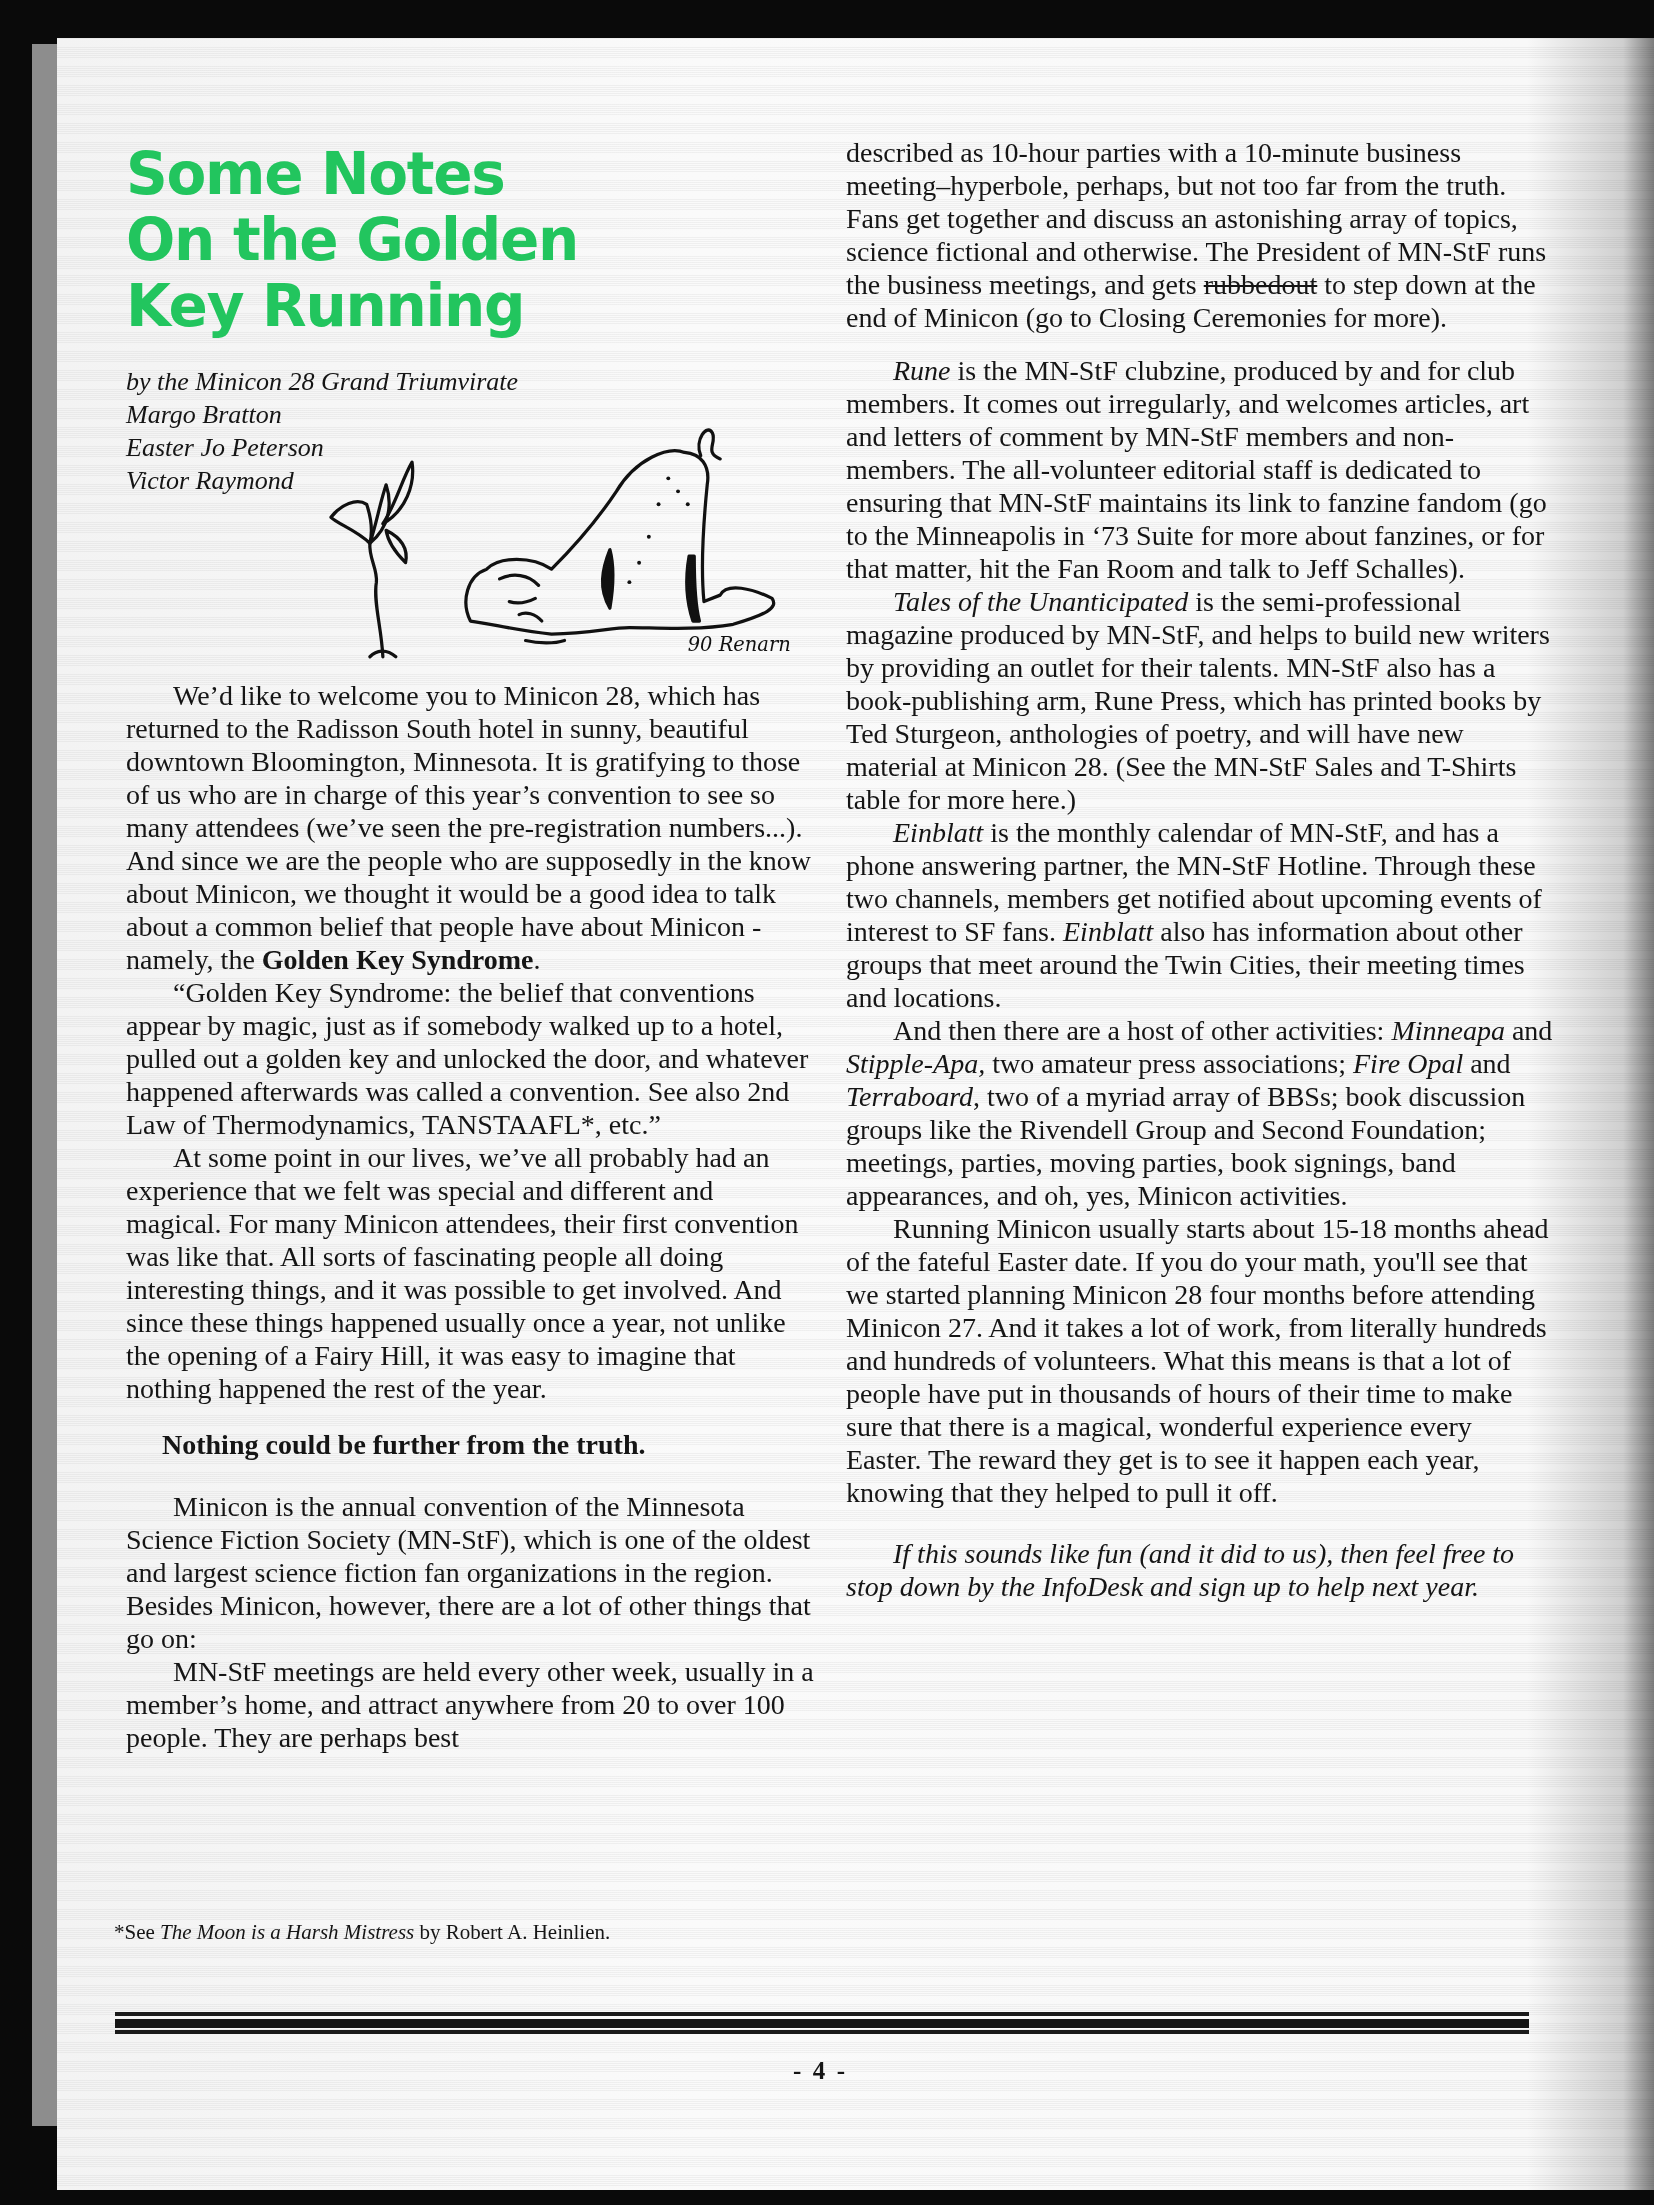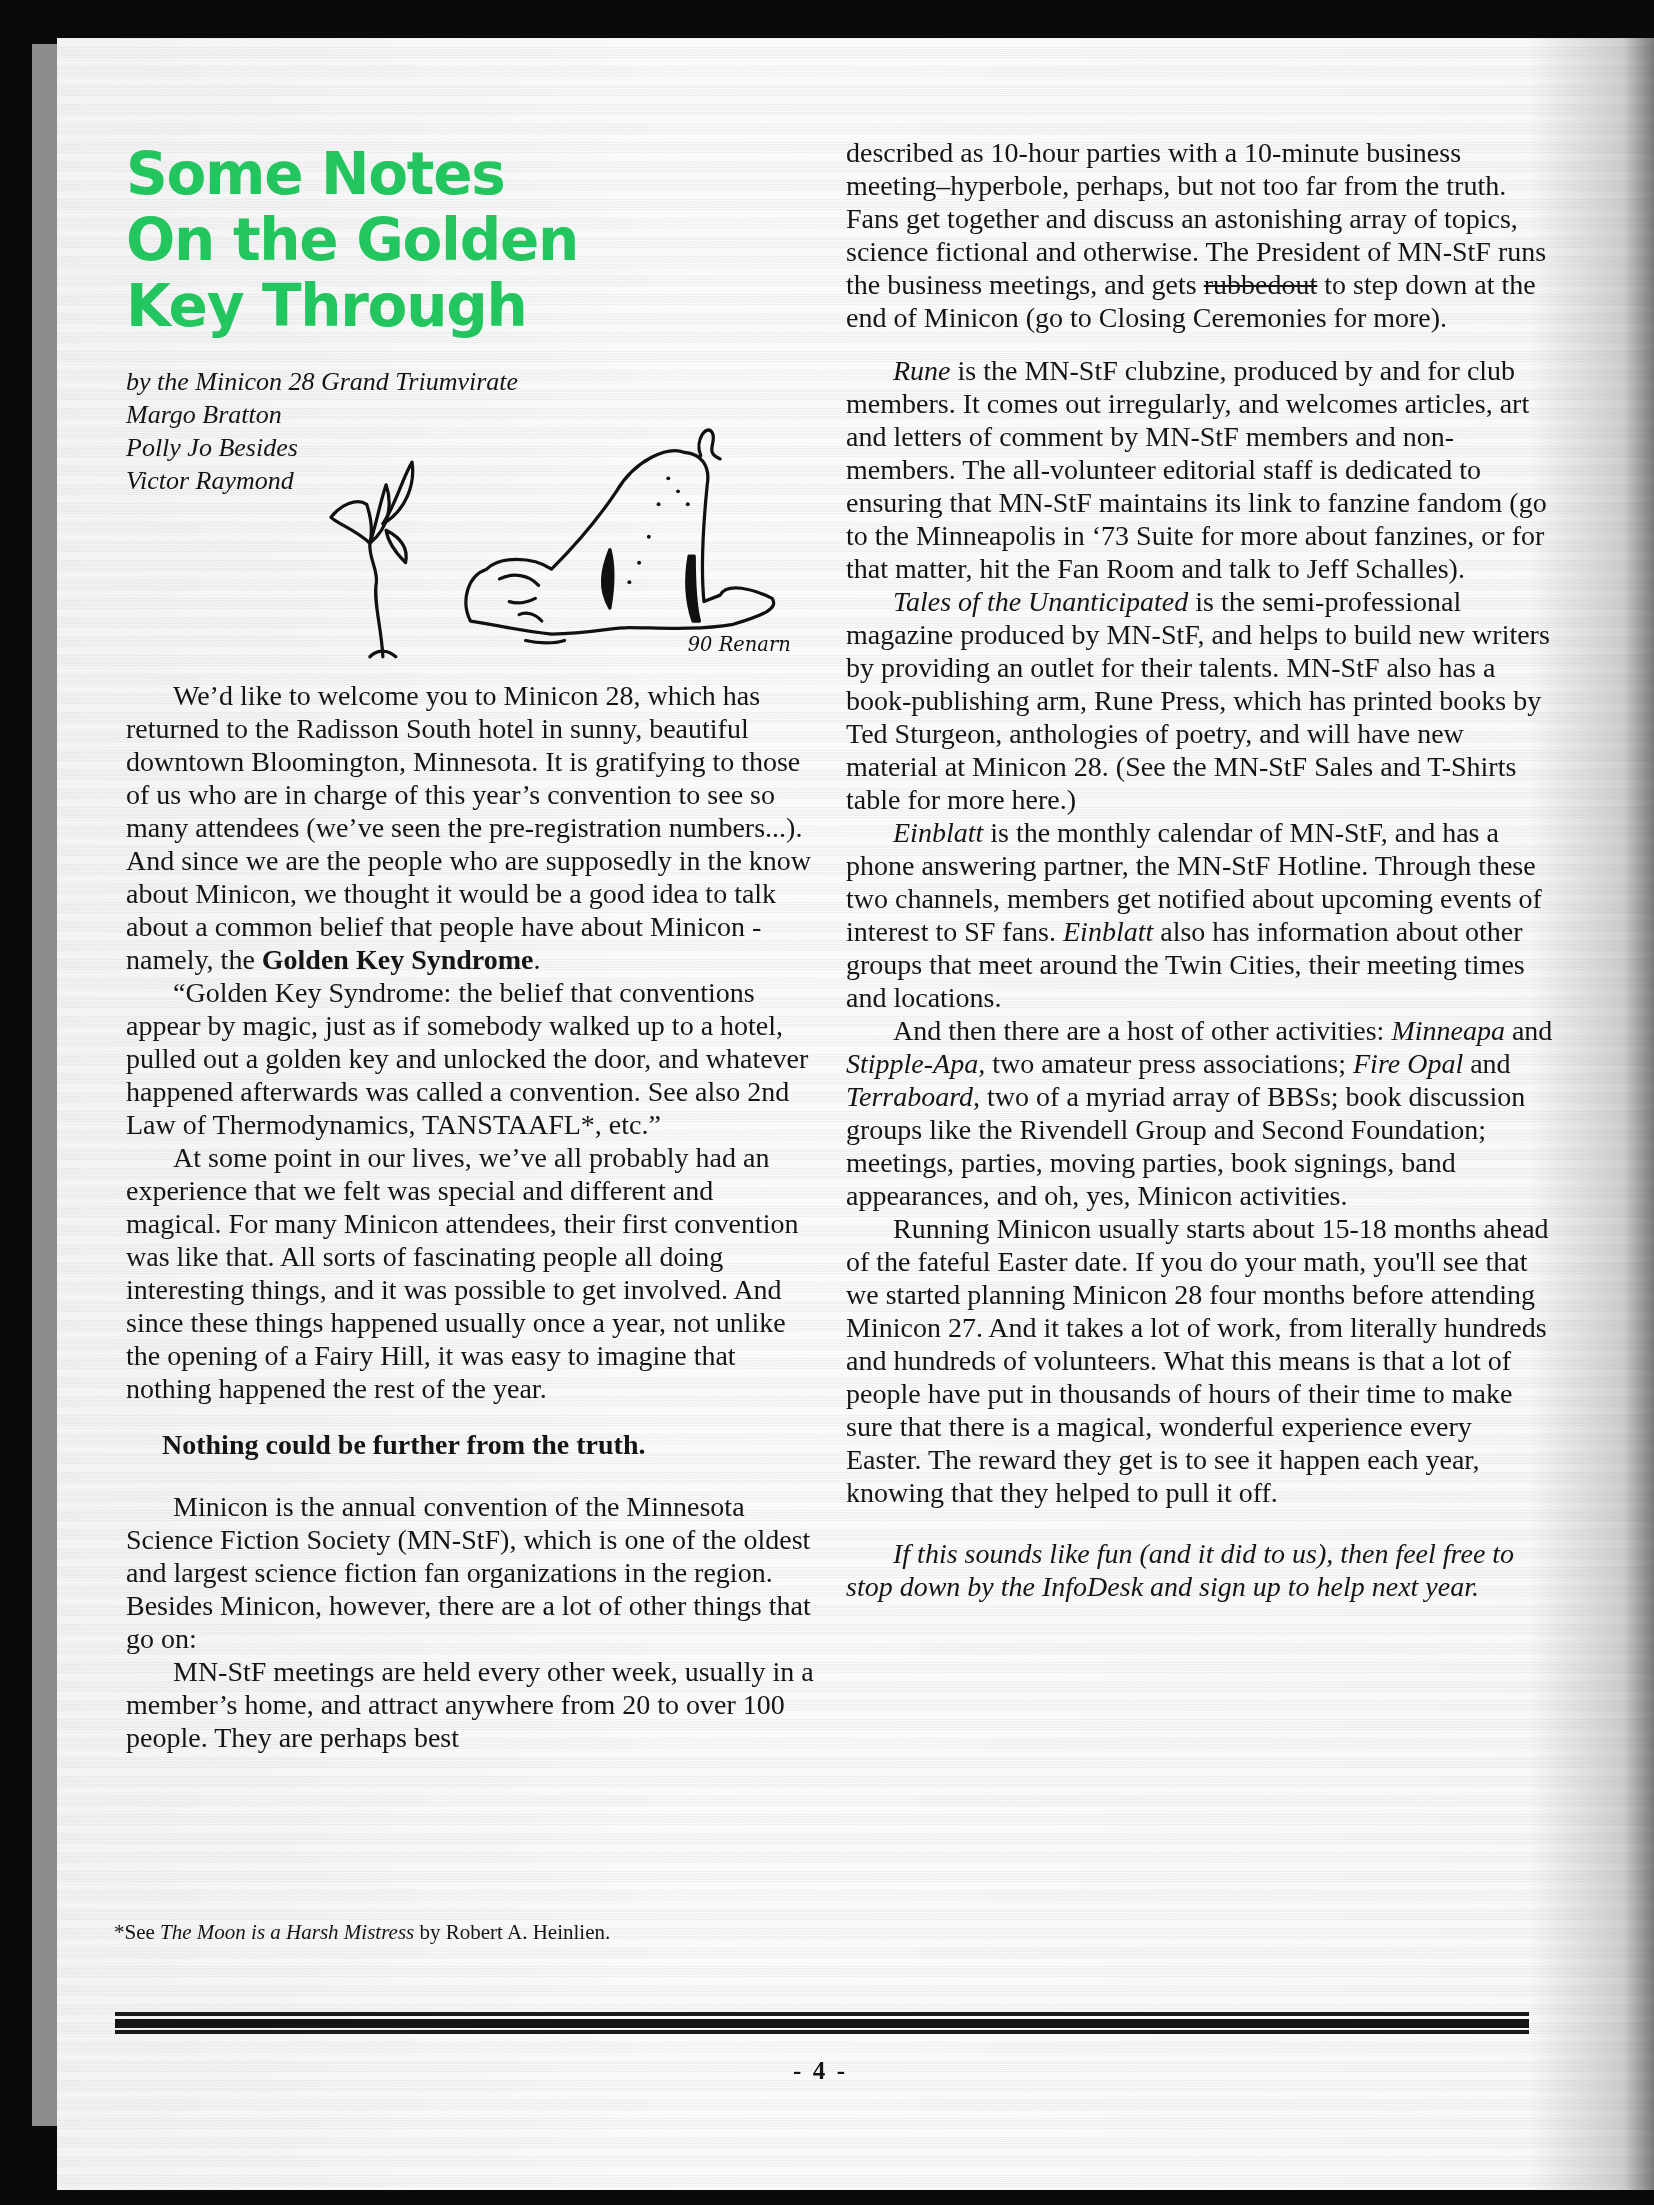--- a/index.html
+++ b/index.html
@@ -59,26 +59,26 @@
 
 <div class="page-shadow"></div>
 <div class="page">
   <div class="scanlines"></div>
 </div>
 
 <div class="col-left">
   <h1 class="title">
     <div>Some Notes</div>
     <div>On the Golden</div>
-    <div>Key Through</div>
+    <div>Key Running</div>
   </h1>
   <div class="byline">
     <div>by the Minicon 28 Grand Triumvirate</div>
     <div>Margo Bratton</div>
-    <div>Polly Jo Besides</div>
+    <div>Easter Jo Peterson</div>
     <div>Victor Raymond</div>
   </div>
 </div>
 
 <svg class="illustration" viewBox="0 0 800 390" fill="none" stroke="#111" stroke-width="5" stroke-linecap="round" stroke-linejoin="round">
 
   <path d="M120 385 C 118 340, 105 300, 110 270 C 112 250, 98 232, 100 210"></path>
   <path d="M100 210 C 80 190, 50 180, 40 170 C 55 150, 80 140, 95 150 C 100 165, 105 190, 100 210 Z"></path>
   <path d="M100 210 C 110 180, 115 150, 125 120 C 135 150, 130 185, 100 210 Z"></path>
   <path d="M120 180 C 140 150, 150 110, 165 85 C 170 120, 155 160, 120 180 Z"></path>

